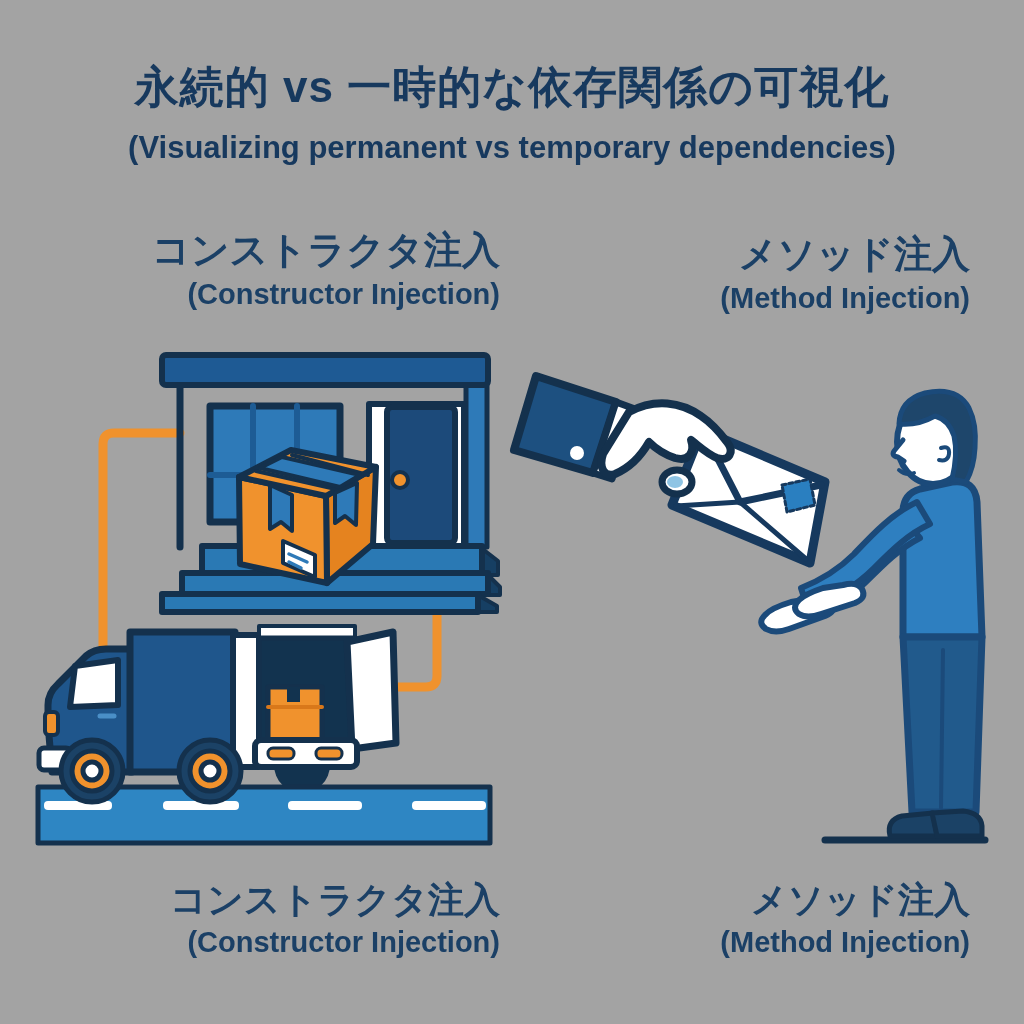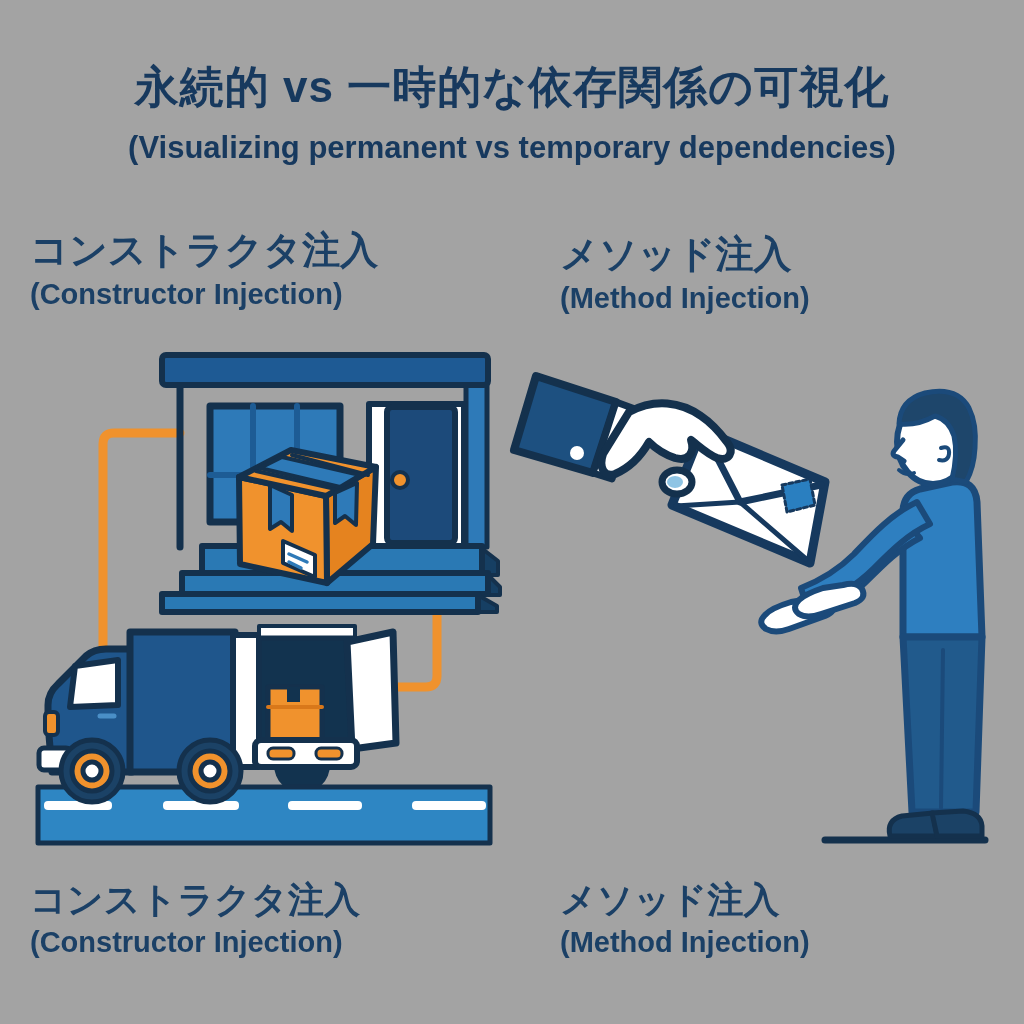--- a/index.html
+++ b/index.html
@@ -3,21 +3,21 @@
 <meta charset="utf-8">
 <style>
   html,body{margin:0;padding:0;background:#fff;}
   .canvas{
     position:relative;width:1024px;height:1024px;background:#a3a3a3;
     font-family:Liberation Sans, sans-serif;overflow:hidden;
   }
   .title-block{position:absolute;top:62px;left:0;width:1024px;text-align:center;color:#17395e;}
   .title-jp{font-size:44px;font-weight:bold;letter-spacing:1px;line-height:1.15;}
   .title-en{font-size:31px;font-weight:bold;margin-top:17px;letter-spacing:0px;}
-  .heading{position:absolute;text-align:left;color:#1b4066;}
+  .heading{position:absolute;text-align:right;color:#1b4066;}
   .heading .jp{font-size:38px;font-weight:bold;line-height:1.1;}
   .heading .en{font-size:29px;font-weight:bold;margin-top:6px;}
   .heading-left{top:230px;left:30px;width:470px;}
   .heading-right{top:234px;left:560px;width:410px;}
   .caption-left{top:880px;left:30px;width:470px;}
   .caption-right{top:880px;left:560px;width:410px;}
   .caption .jp{font-size:36px;font-weight:bold;line-height:1.1;}
   .caption .en{font-size:29px;font-weight:bold;margin-top:6px;}
   svg{position:absolute;overflow:visible;}
   #left-art{left:30px;top:335px;}

